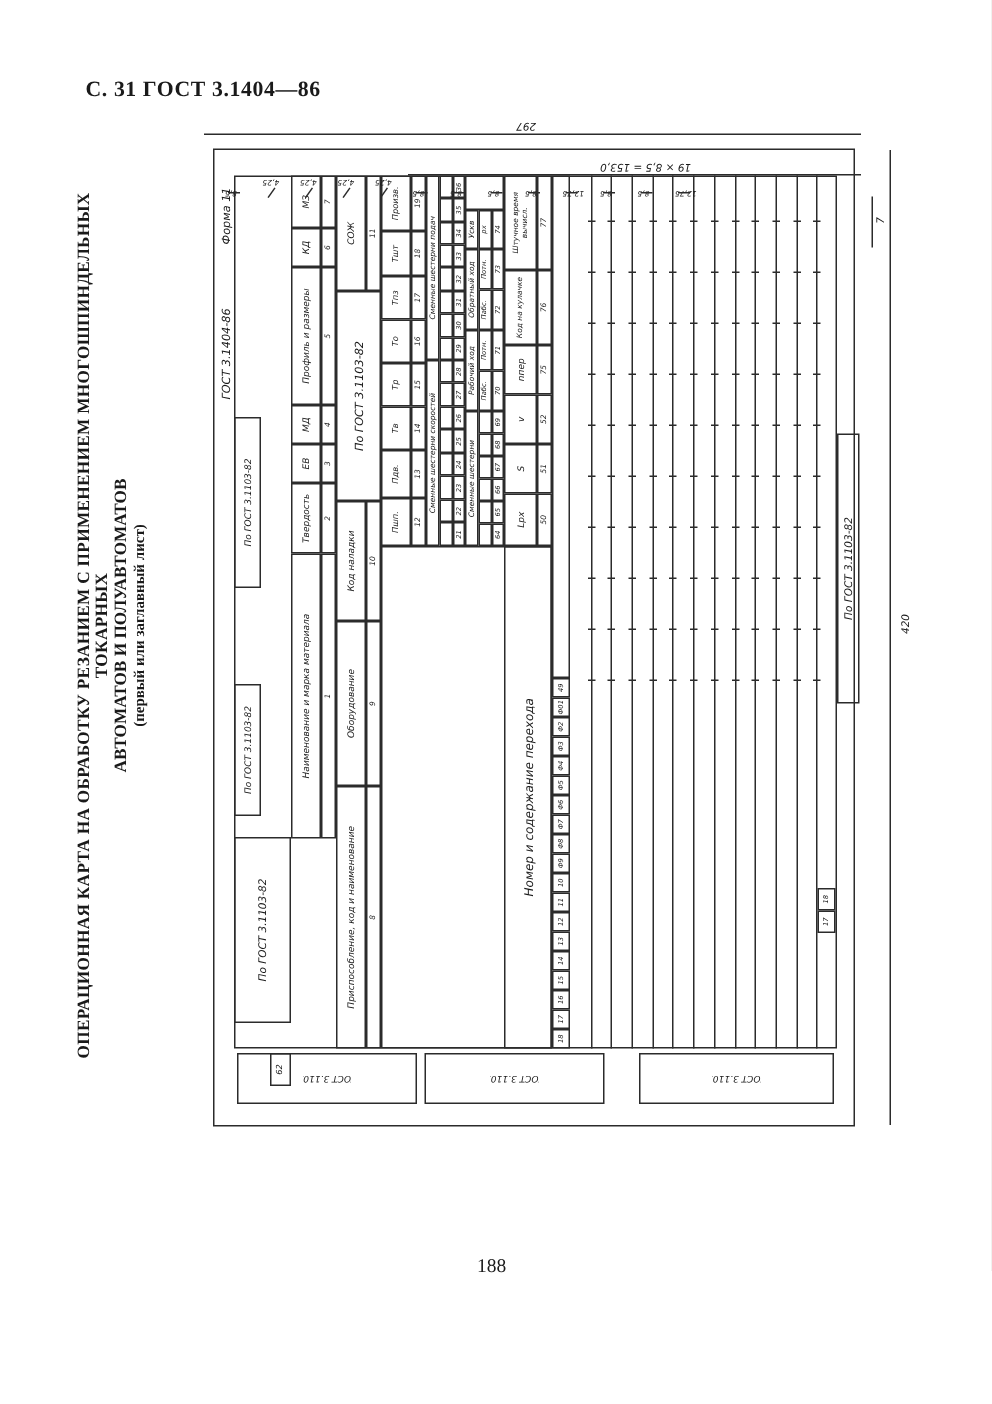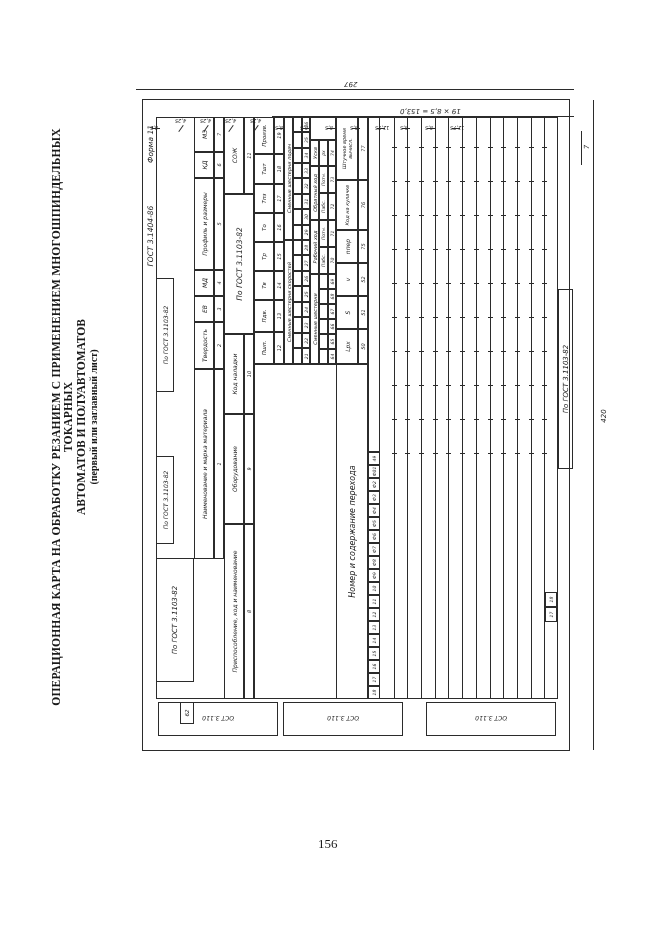--- a/index.html
+++ b/index.html
@@ -30,20 +30,21 @@
   .r180{transform:rotate(180deg);}
   .r270{transform:rotate(-90deg);}
   .seg{position:absolute;font:italic 5px "DejaVu Sans",sans-serif;transform:rotate(180deg);white-space:nowrap;}
   .tickmark{position:absolute;background:#2b2b2b;}
 </style>
 </head>
 <body>
 
 <div class="sheet">
 
+  <div class="hdr">С. 31 ГОСТ 3.1404—86</div>
 
   <div class="side-wrap">
     <div class="side-inner">
       <div class="st1">ОПЕРАЦИОННАЯ КАРТА НА ОБРАБОТКУ РЕЗАНИЕМ С ПРИМЕНЕНИЕМ МНОГОШПИНДЕЛЬНЫХ ТОКАРНЫХ</div>
       <div class="st2">АВТОМАТОВ И ПОЛУАВТОМАТОВ</div>
       <div class="st3">(первый или заглавный лист)</div>
     </div>
   </div>
 
   <div class="dim-line" style="left:136px;top:89px;width:438px;height:1px;"></div>
@@ -576,21 +577,21 @@
         </div>
         <div class="cell" style="left: 18px; top: 155px; width: 34px; height: 120px;">
           <div class="lbl" style="font: italic 6px &quot;DejaVu Sans&quot;, sans-serif; transform: rotate(-90deg); white-space: nowrap;">По ГОСТ 3.1103-82</div>
         </div>
         <div class="cell" style="left: 18px; top: 298px; width: 34px; height: 130px;">
           <div class="lbl" style="font: italic 6px &quot;DejaVu Sans&quot;, sans-serif; transform: rotate(-90deg); white-space: nowrap;">По ГОСТ 3.1103-82</div>
         </div>
       </div>
   </div>
 
-  <div class="pagenum">156</div>
+  <div class="pagenum">188</div>
 <div class="seg" style="left: 150px; top: 125px;">8,5</div>
     <div class="tickmark" style="left: 152px; top: 128px; width: 8px; height: 1px; transform: none;"></div>
     <div class="seg" style="left: 175px; top: 118px;">4,25</div>
     <div class="tickmark" style="left: 177px; top: 128px; width: 8px; height: 1px; transform: rotate(-55deg);"></div>
     <div class="seg" style="left: 200px; top: 118px;">4,25</div>
     <div class="tickmark" style="left: 202px; top: 128px; width: 8px; height: 1px; transform: rotate(-55deg);"></div>
     <div class="seg" style="left: 225px; top: 118px;">4,25</div>
     <div class="tickmark" style="left: 227px; top: 128px; width: 8px; height: 1px; transform: rotate(-55deg);"></div>
     <div class="seg" style="left: 250px; top: 118px;">4,25</div>
     <div class="tickmark" style="left: 252px; top: 128px; width: 8px; height: 1px; transform: rotate(-55deg);"></div>

